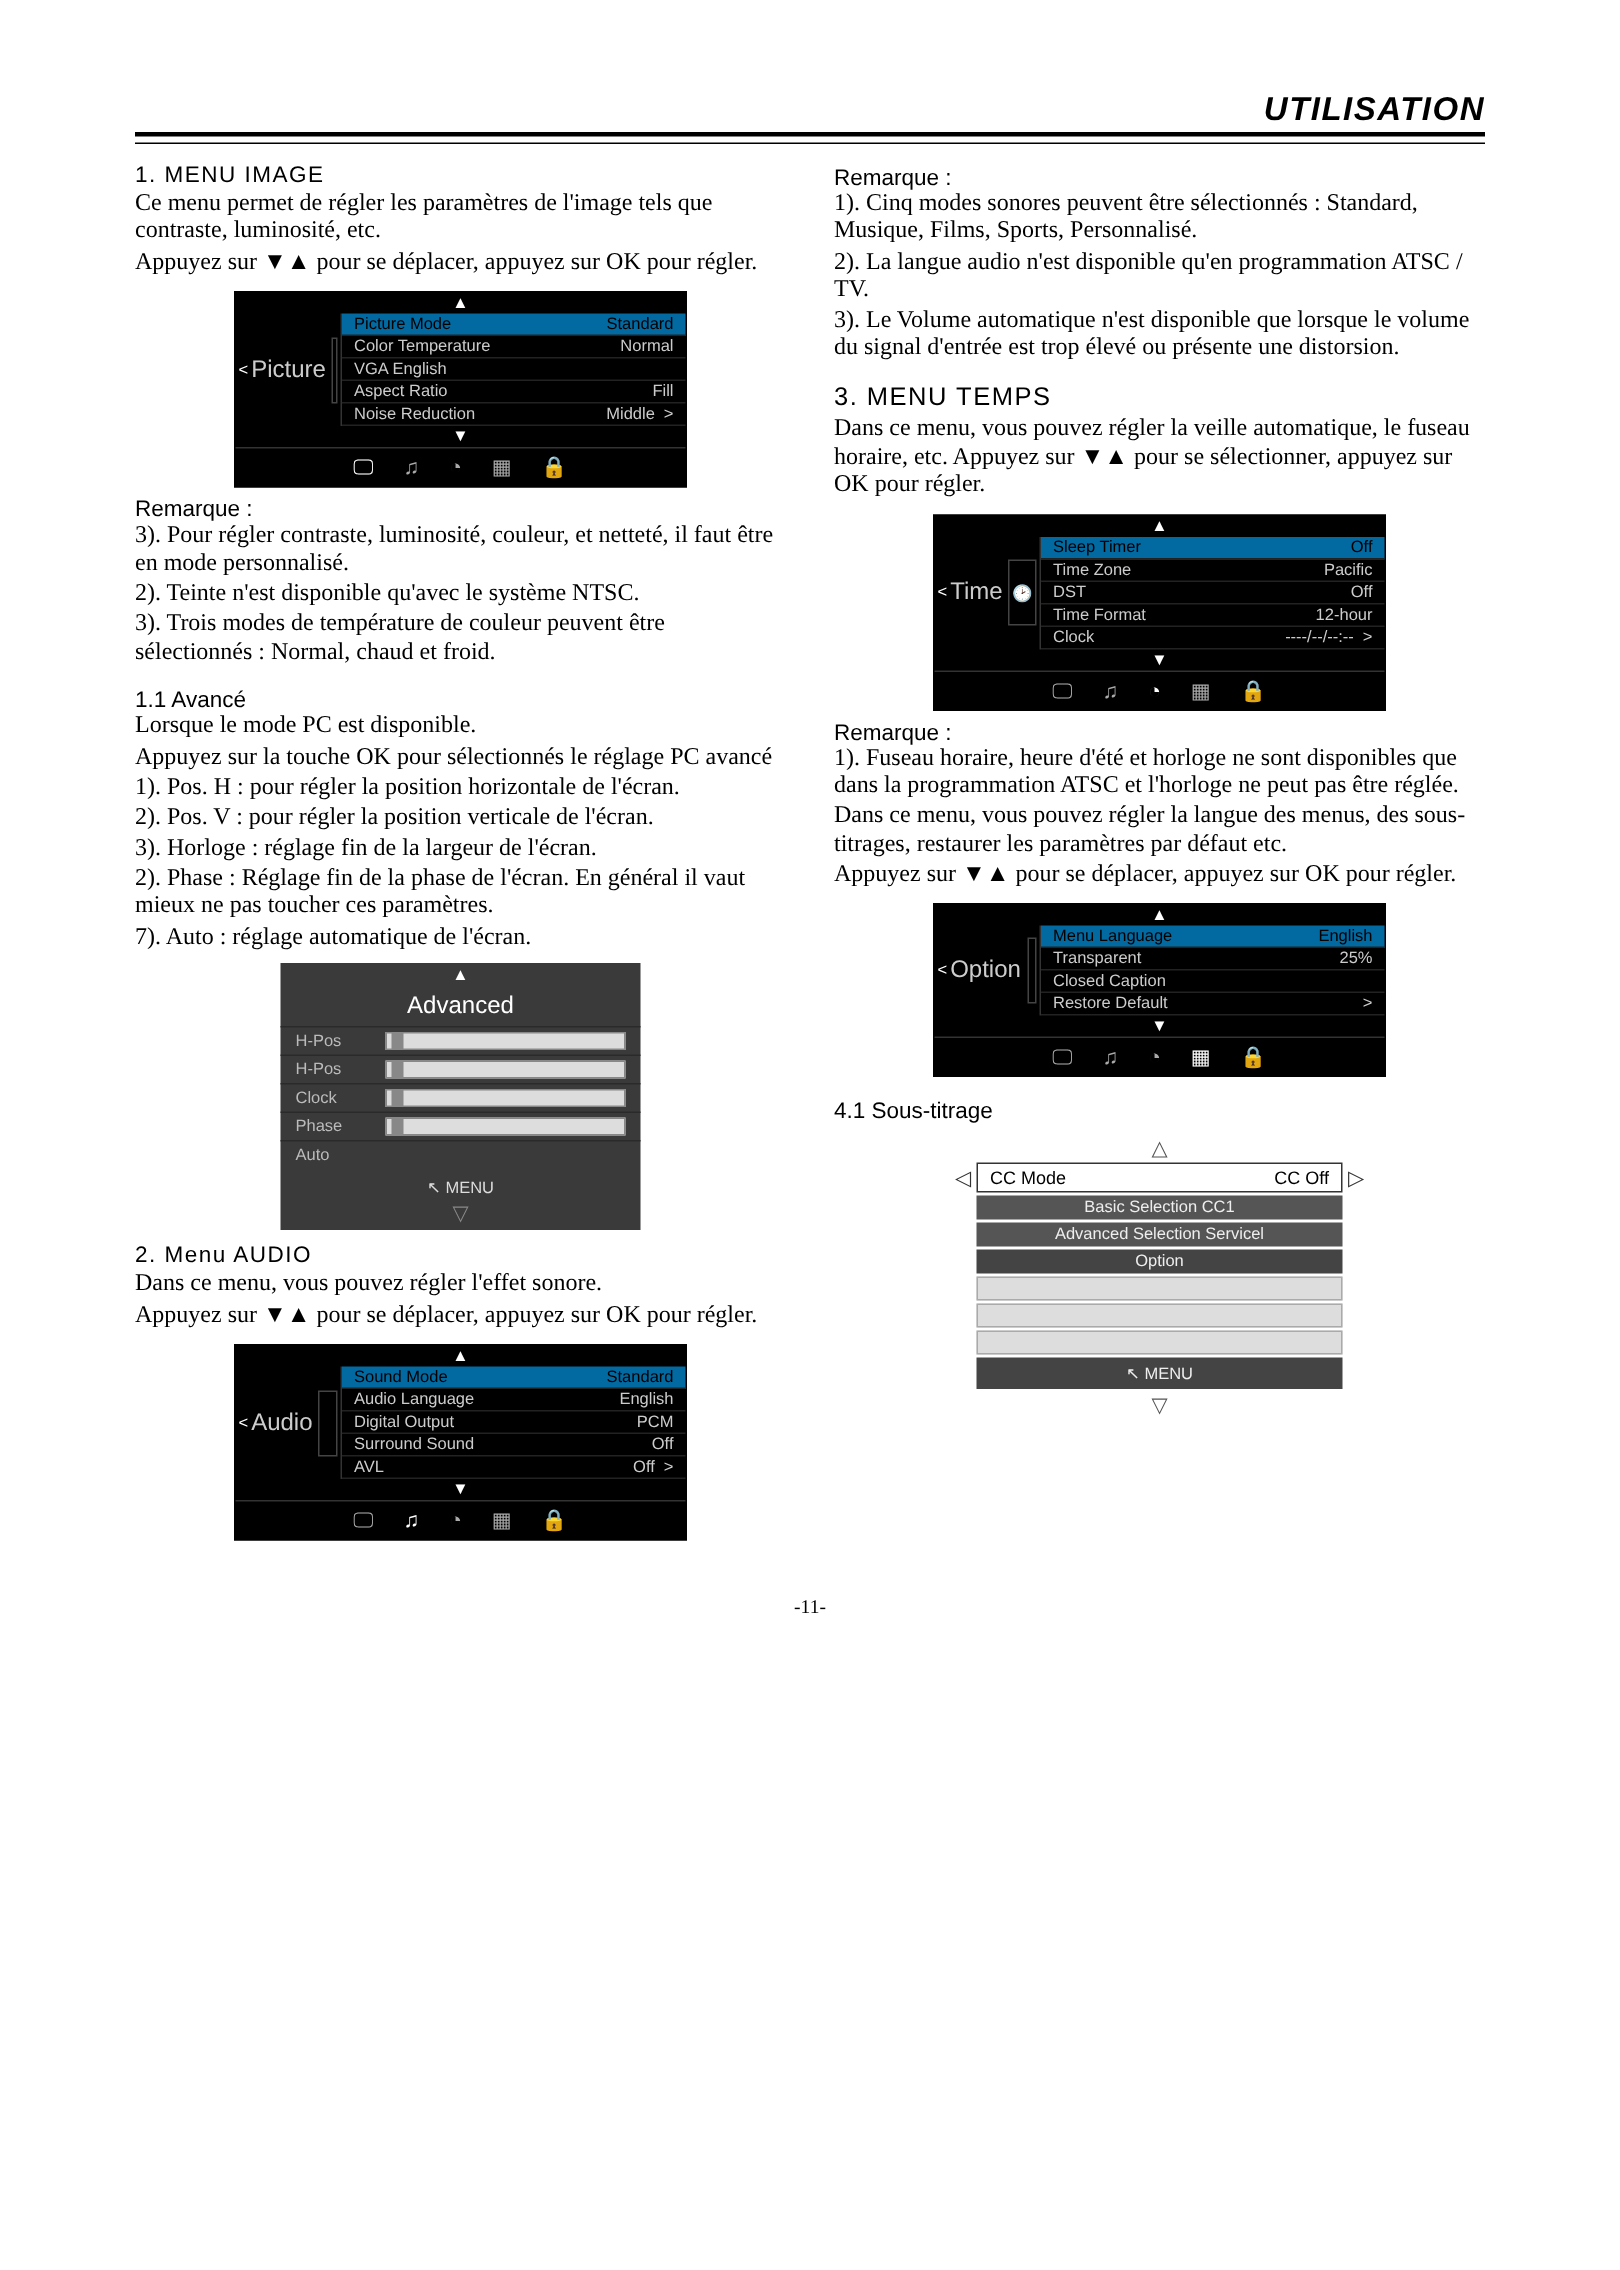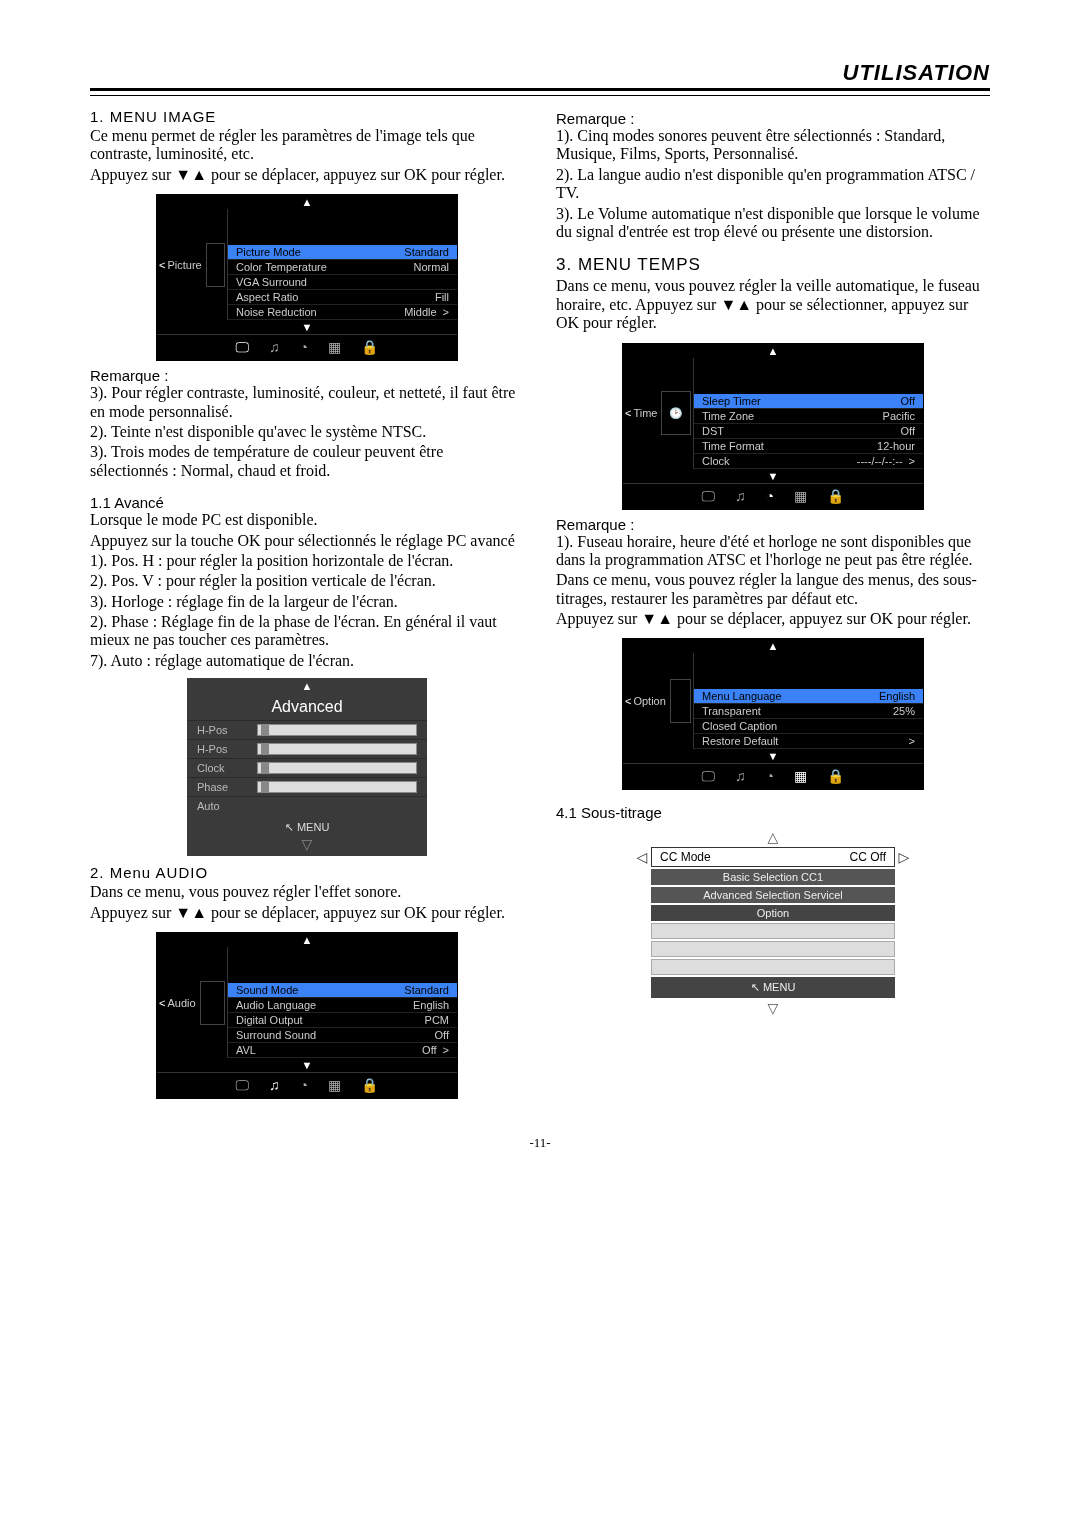--- a/index.html
+++ b/index.html
@@ -59,34 +59,34 @@
   }
   .osd .left {
     width: 70px;
     display:flex;
     align-items:center;
     justify-content:space-between;
     padding: 2px 2px;
     box-sizing:border-box;
   }
   .osd .left .chev { color:#fff; font-size:11px;}
-  .osd .left .lab  { color:#ccc; font-size:11px; margin-left:2px;}
+  .osd .left .lab  { color:#ccc; font-size:16px; margin-left:2px;}
   .osd .left .icon-box {
     width: 42px; height: 42px;
     display:flex; align-items:center; justify-content:center;
     border:1px solid #444; margin-left:4px;
   }
   .osd .rows { flex:1; border-left:1px solid #333;}
   .osd .row {
     display:flex; justify-content:space-between;
     padding: 1px 8px 1px 8px;
     border-bottom:1px solid #222;
     font-size:11px;
   }
-  .osd .row.hl { background:#3b82f6; color:#000;margin-top:36px;}
+  .osd .row.hl { background:#0369a1; color:#000;}
   .osd .row .val { color:inherit; position:relative;}
   .osd .row .chev-r { margin-left:6px;}
   .osd .icon-strip {
     display:flex; justify-content:center; gap:20px;
     padding:4px 0 4px 0;
     background:#000;
     border-top:1px solid #333;
   }
   .osd .icon-strip span { color:#aaa; font-size:14px;}
   .osd .icon-strip span.active { color:#fff;}
@@ -182,21 +182,21 @@
         <div class="rows">
           <div class="row hl">
               <span>Picture Mode</span>
               <span class="val">Standard</span>
             </div>
           <div class="row">
               <span>Color Temperature</span>
               <span class="val">Normal</span>
             </div>
           <div class="row">
-              <span>VGA Surround</span>
+              <span>VGA English</span>
               <span class="val"></span>
             </div>
           <div class="row">
               <span>Aspect Ratio</span>
               <span class="val">Fill</span>
             </div>
           <div class="row">
               <span>Noise Reduction</span>
               <span class="val"><span>Middle</span><span class="chev-r">&gt;</span></span>
             </div>

